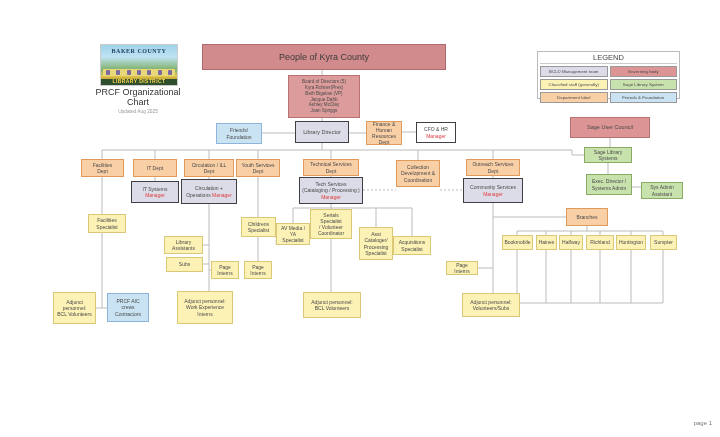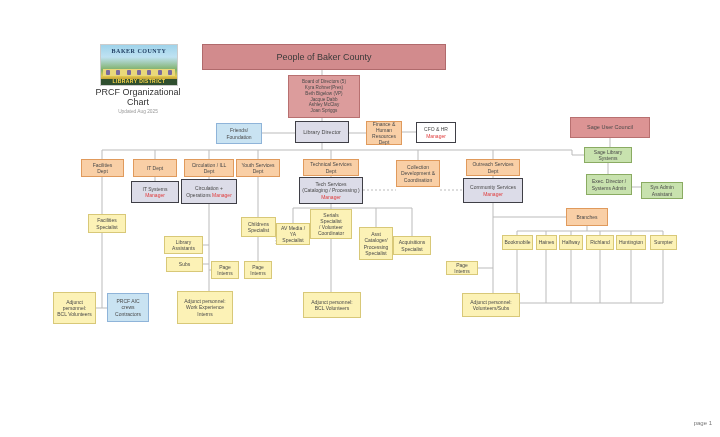--- a/index.html
+++ b/index.html
@@ -88,28 +88,39 @@
         <i></i>
         <i></i>
         <i></i>
       </div>
     <div class="logo-bottom">LIBRARY DISTRICT</div>
   </div>
   <div class="doc-title">PRCF Organizational
 Chart</div>
   <div class="doc-updated">Updated Aug 2025</div>
 
-  <div class="banner">People of Baker County</div>
+  <div class="banner">People of Kyra County</div>
   <div class="board">Board of Directors (5)
 Kyra Rohner(Pres)
 Beth Bigelow (VP)
 Jacque Dabb
 Ashley McClay
 Joan Spriggs</div>
 
+  <div class="legend">
+    <div class="legend-title">LEGEND</div>
+    <div class="legend-grid">
+      <div class="lcell lc0">BCLD Management team</div>
+      <div class="lcell lc1">Governing body</div>
+      <div class="lcell lc2">Classified staff (generally)</div>
+      <div class="lcell lc3">Sage Library System</div>
+      <div class="lcell lc4">Department label</div>
+      <div class="lcell lc5">Friends &amp; Foundation</div>
+    </div>
+  </div>
 
   <div class="node blue" style="left:216px;top:123px;width:46px;height:21px">Friends/
 Foundation</div>
   <div class="node mgmt-bold" style="left:295px;top:121px;width:54px;height:22px;font-size:5.5px">Library Director</div>
   <div class="node dept" style="left:366px;top:121px;width:36px;height:24px">Finance &amp;
 Human
 Resources Dept</div>
   <div class="node white" style="left:416px;top:122px;width:40px;height:21px">
     <span class="lbl"><span>CFO &amp; HR
 </span><span class="red">Manager</span></span>

